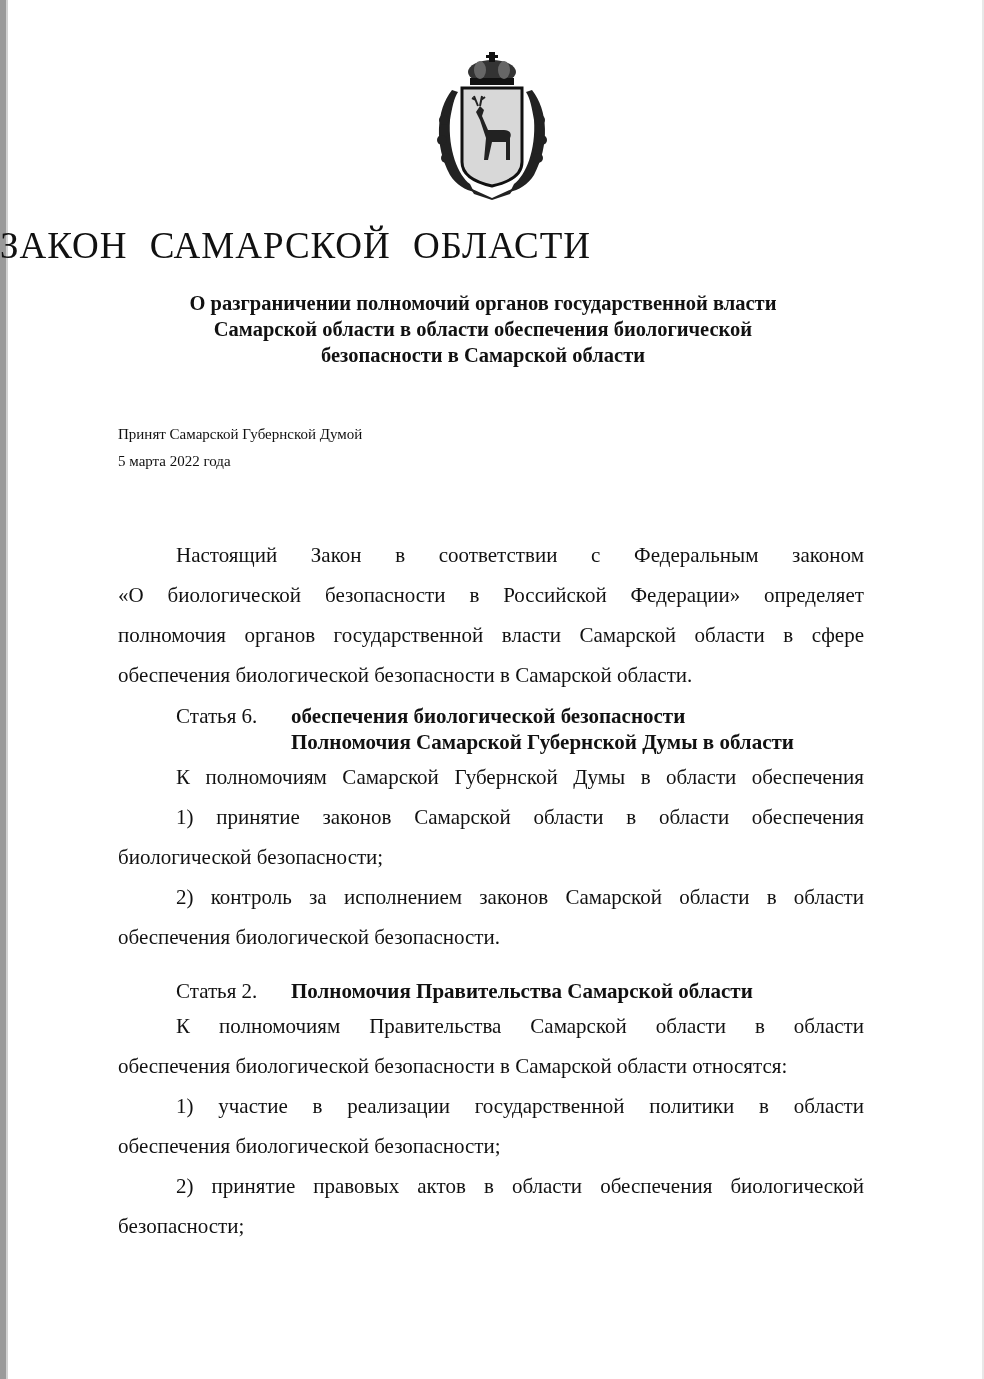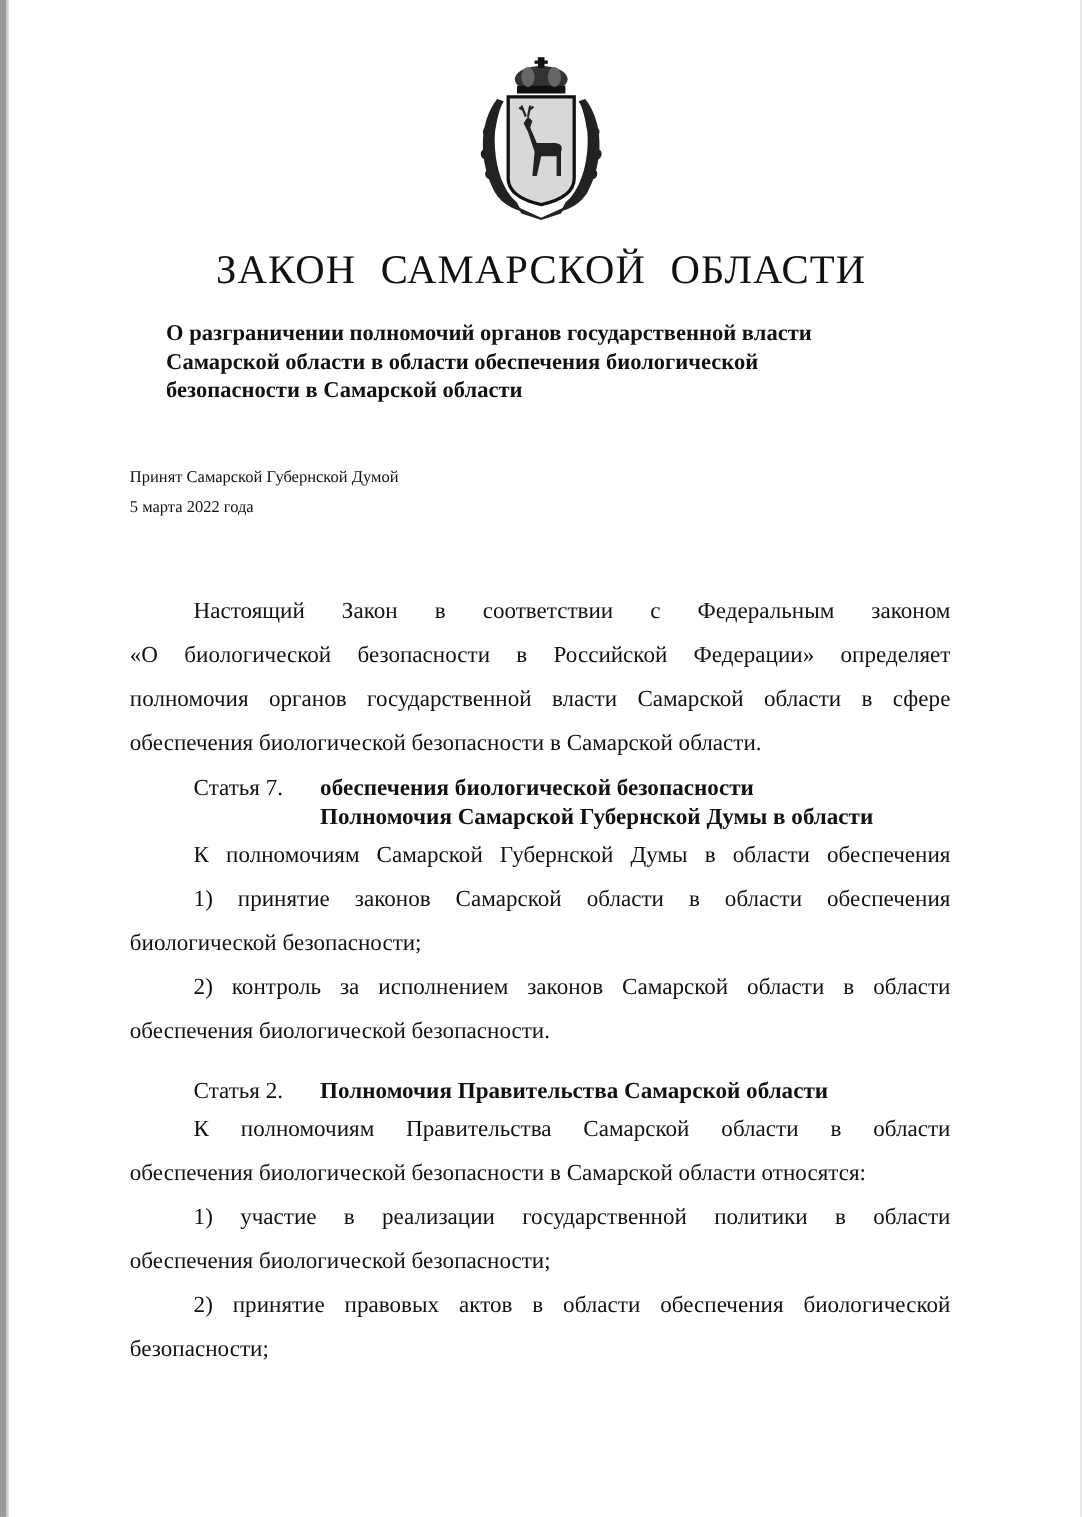--- a/index.html
+++ b/index.html
@@ -7,26 +7,26 @@
     width:984px; height:1379px; background:#ffffff; position:relative; overflow:hidden;
     font-family:"Liberation Serif", serif; color:#111;
   }
   .left-edge { position:absolute; left:0; top:0; width:6px; height:1379px; background:#9a9a9a; }
   .left-edge2 { position:absolute; left:6px; top:0; width:2px; height:1379px; background:#d2d2d2; }
   .right-edge { position:absolute; right:0; top:0; width:2px; height:1379px; background:#e8e8e8; }
 
   .emblem { position:absolute; left:430px; top:50px; width:124px; height:150px; }
 
   .law-title {
-    position:absolute; left:0; width:984px; top:224px; text-align:center;
+    position:absolute; left:0; width:984px; top:224px; text-align:left;
     font-size:37px; letter-spacing:1px; word-spacing:12px; font-weight:normal;
     font-family:"Liberation Serif", serif; transform:scaleX(1.0);
   }
   .law-subtitle {
-    position:absolute; left:151px; width:694px; top:290px; text-align:left;
+    position:absolute; left:136px; width:694px; top:290px; text-align:center;
     font-size:20.5px; font-weight:bold; line-height:26px;
   }
   .adopted { position:absolute; left:118px; top:421px; font-size:15px; line-height:27px; }
 
   .body-text { position:absolute; left:118px; width:746px; font-size:21px;margin-top:16px; }
 
   .article-head { display:flex; font-size:21px; line-height:26px; }
   .article-num { width:115px; padding-left:58px; flex:none; }
   .article-title { font-weight:bold; }
 </style>
@@ -85,21 +85,21 @@
   <div style="line-height:40px;">
     <div style="padding-left:58px; text-align:justify; text-align-last:justify;">Настоящий Закон в соответствии с Федеральным законом</div>
     <div style="text-align:justify; text-align-last:justify;">«О биологической безопасности в Российской Федерации» определяет</div>
     <div style="text-align:justify; text-align-last:justify;">полномочия органов государственной власти Самарской области в сфере</div>
     <div>обеспечения биологической безопасности в Самарской области.</div>
   </div>
 </div>
 
 <div class="body-text" style="top:687px;">
   <div class="article-head">
-    <div class="article-num">Статья 7.</div>
+    <div class="article-num">Статья 6.</div>
     <div class="article-title">
       <div>обеспечения биологической безопасности</div>
       <div>Полномочия Самарской Губернской Думы в области</div>
     </div>
   </div>
   <div style="line-height:40px; margin-top:2px;">
     <div style="padding-left:58px; text-align:justify; text-align-last:justify;">К полномочиям Самарской Губернской Думы в области обеспечения</div>
     <div style="padding-left:58px; text-align:justify; text-align-last:justify;">1) принятие законов Самарской области в области обеспечения</div>
     <div>биологической безопасности;</div>
     <div style="padding-left:58px; text-align:justify; text-align-last:justify;">2) контроль за исполнением законов Самарской области в области</div>

